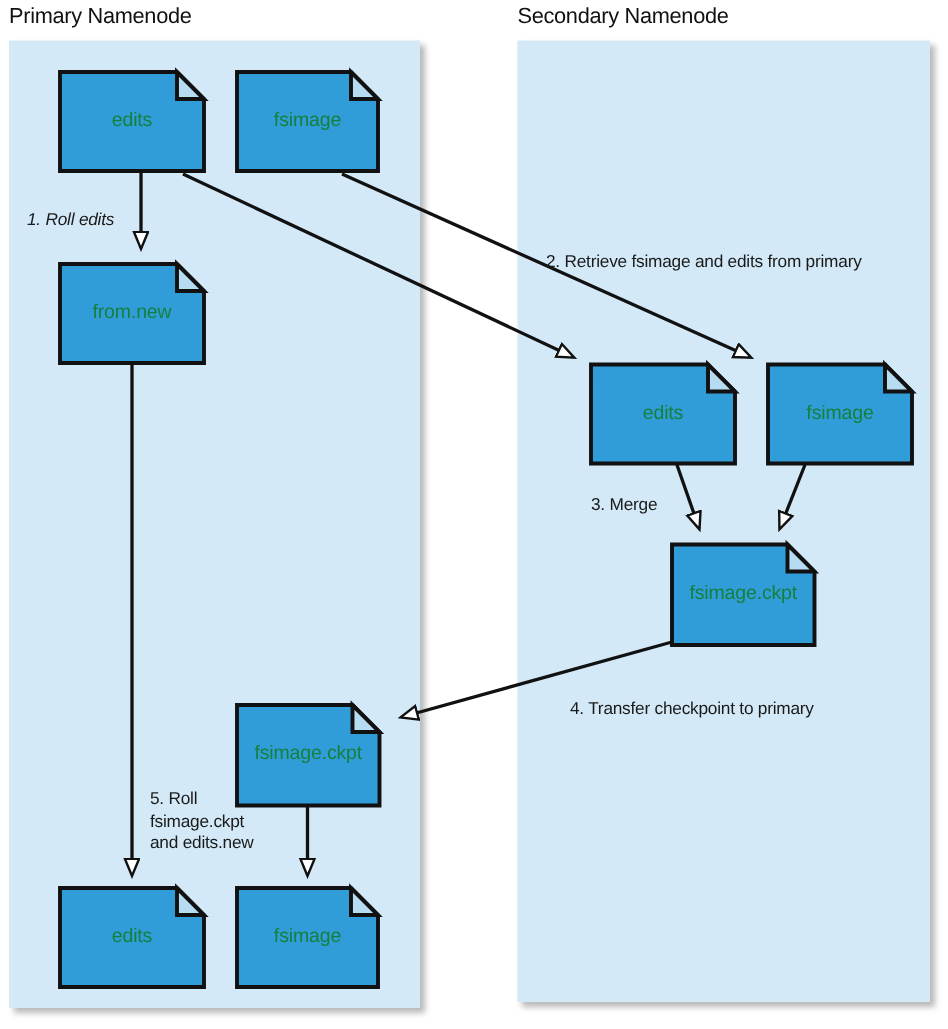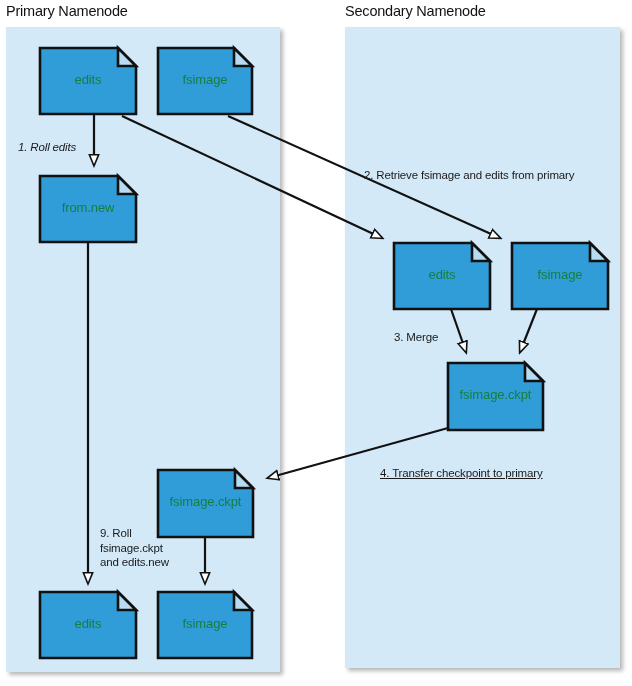--- a/index.html
+++ b/index.html
@@ -175,19 +175,19 @@
   <div class="doc" style="left:448px; top:387px; width:95px;">
     <div class="doc-label">fsimage.ckpt</div>
   </div>
 
   <div class="caption" style="left:18px; top:140px;font-style:italic;">1. Roll edits</div>
 
   <div class="caption" style="left:364px; top:168px;">2. Retrieve fsimage and edits from primary</div>
 
   <div class="caption" style="left:394px; top:330px;">3. Merge</div>
 
-  <div class="caption" style="left:380px; top:466px;text-decoration:underline;">4. Transfer checkpoint to primary</div>
+  <div class="caption" style="left:380px; top:466px;">4. Transfer checkpoint to primary</div>
 
-  <div class="caption" style="left:100px; top:526px;">9. Roll
+  <div class="caption" style="left:100px; top:526px;">5. Roll
 fsimage.ckpt
 and edits.new</div>
 
 </div>
 
 </body></html>

